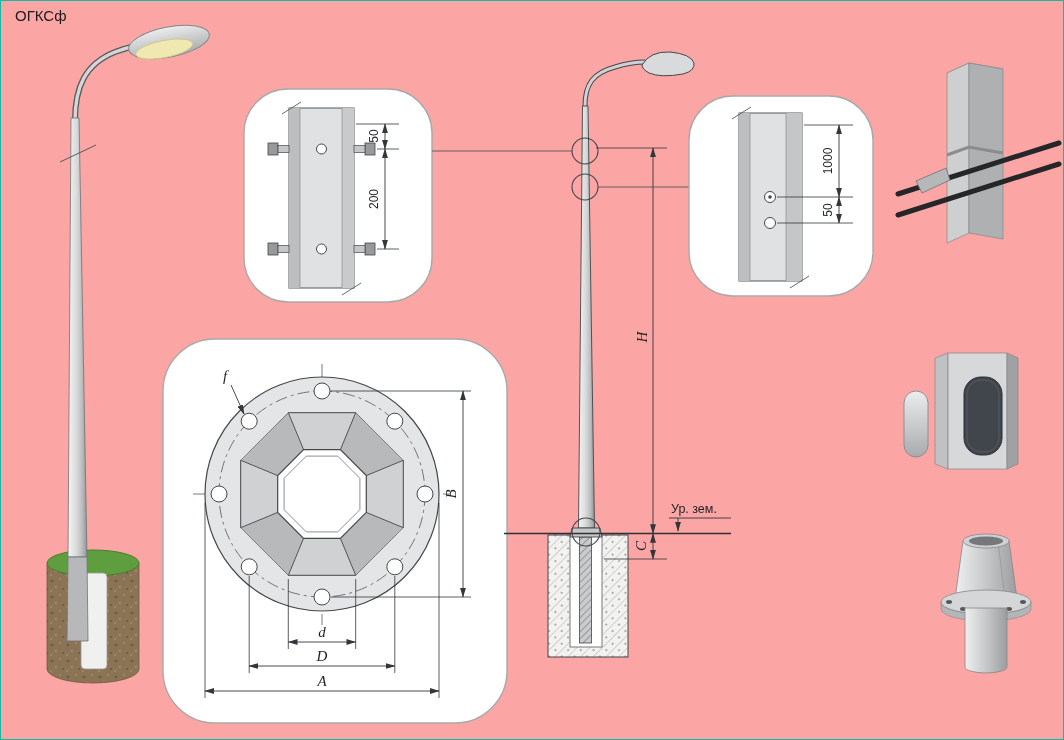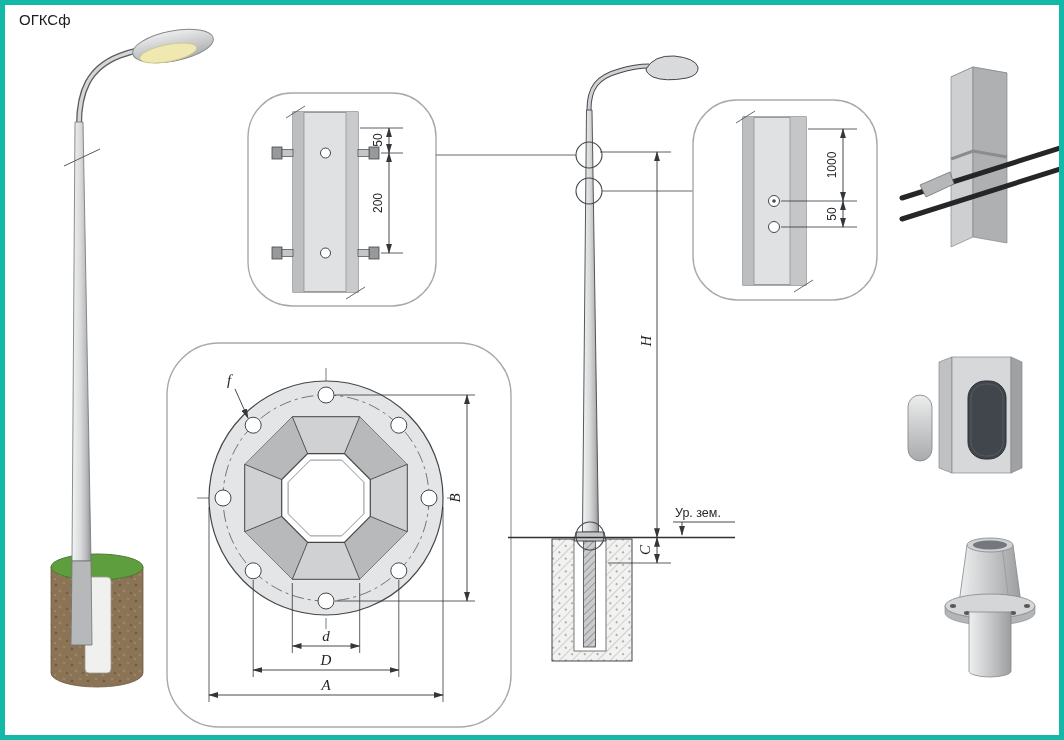--- a/index.html
+++ b/index.html
@@ -1,18 +1,18 @@
 <!DOCTYPE html>
 <html><head>
 <meta charset="utf-8">
 <style>
   html,body { margin:0; padding:0; background:#e9e9e9; }
   .canvas {
-    position:relative; width:1064px; height:740px; background:#ffffff;
-    border:5px solid #14b8a6; box-sizing:border-box; overflow:hidden;
+    position:relative; width:1064px; height:740px; background:#fca5a5;
+    border:1px solid #14b8a6; box-sizing:border-box; overflow:hidden;
     font-family:"Liberation Sans", sans-serif;
   }
   svg { display:block; }
   .title   { font-family:"Liberation Sans", sans-serif; font-size:15px; fill:#1c1c1c; }
   .dim-num { font-family:"Liberation Sans", sans-serif; font-size:12px; fill:#1f2224; }
   .dim-letter { font-family:"Liberation Serif", serif; font-style:italic; font-size:15px; fill:#1f2224; }
   .glabel  { font-family:"Liberation Sans", sans-serif; font-size:12.5px; fill:#1f2224; }
   .ext { stroke:#33363a; stroke-width:0.8; }
   .dim { stroke:#33363a; stroke-width:0.9; }
   .cl  { stroke:#55585a; stroke-width:0.8; stroke-dasharray:14 4 3 4; }

